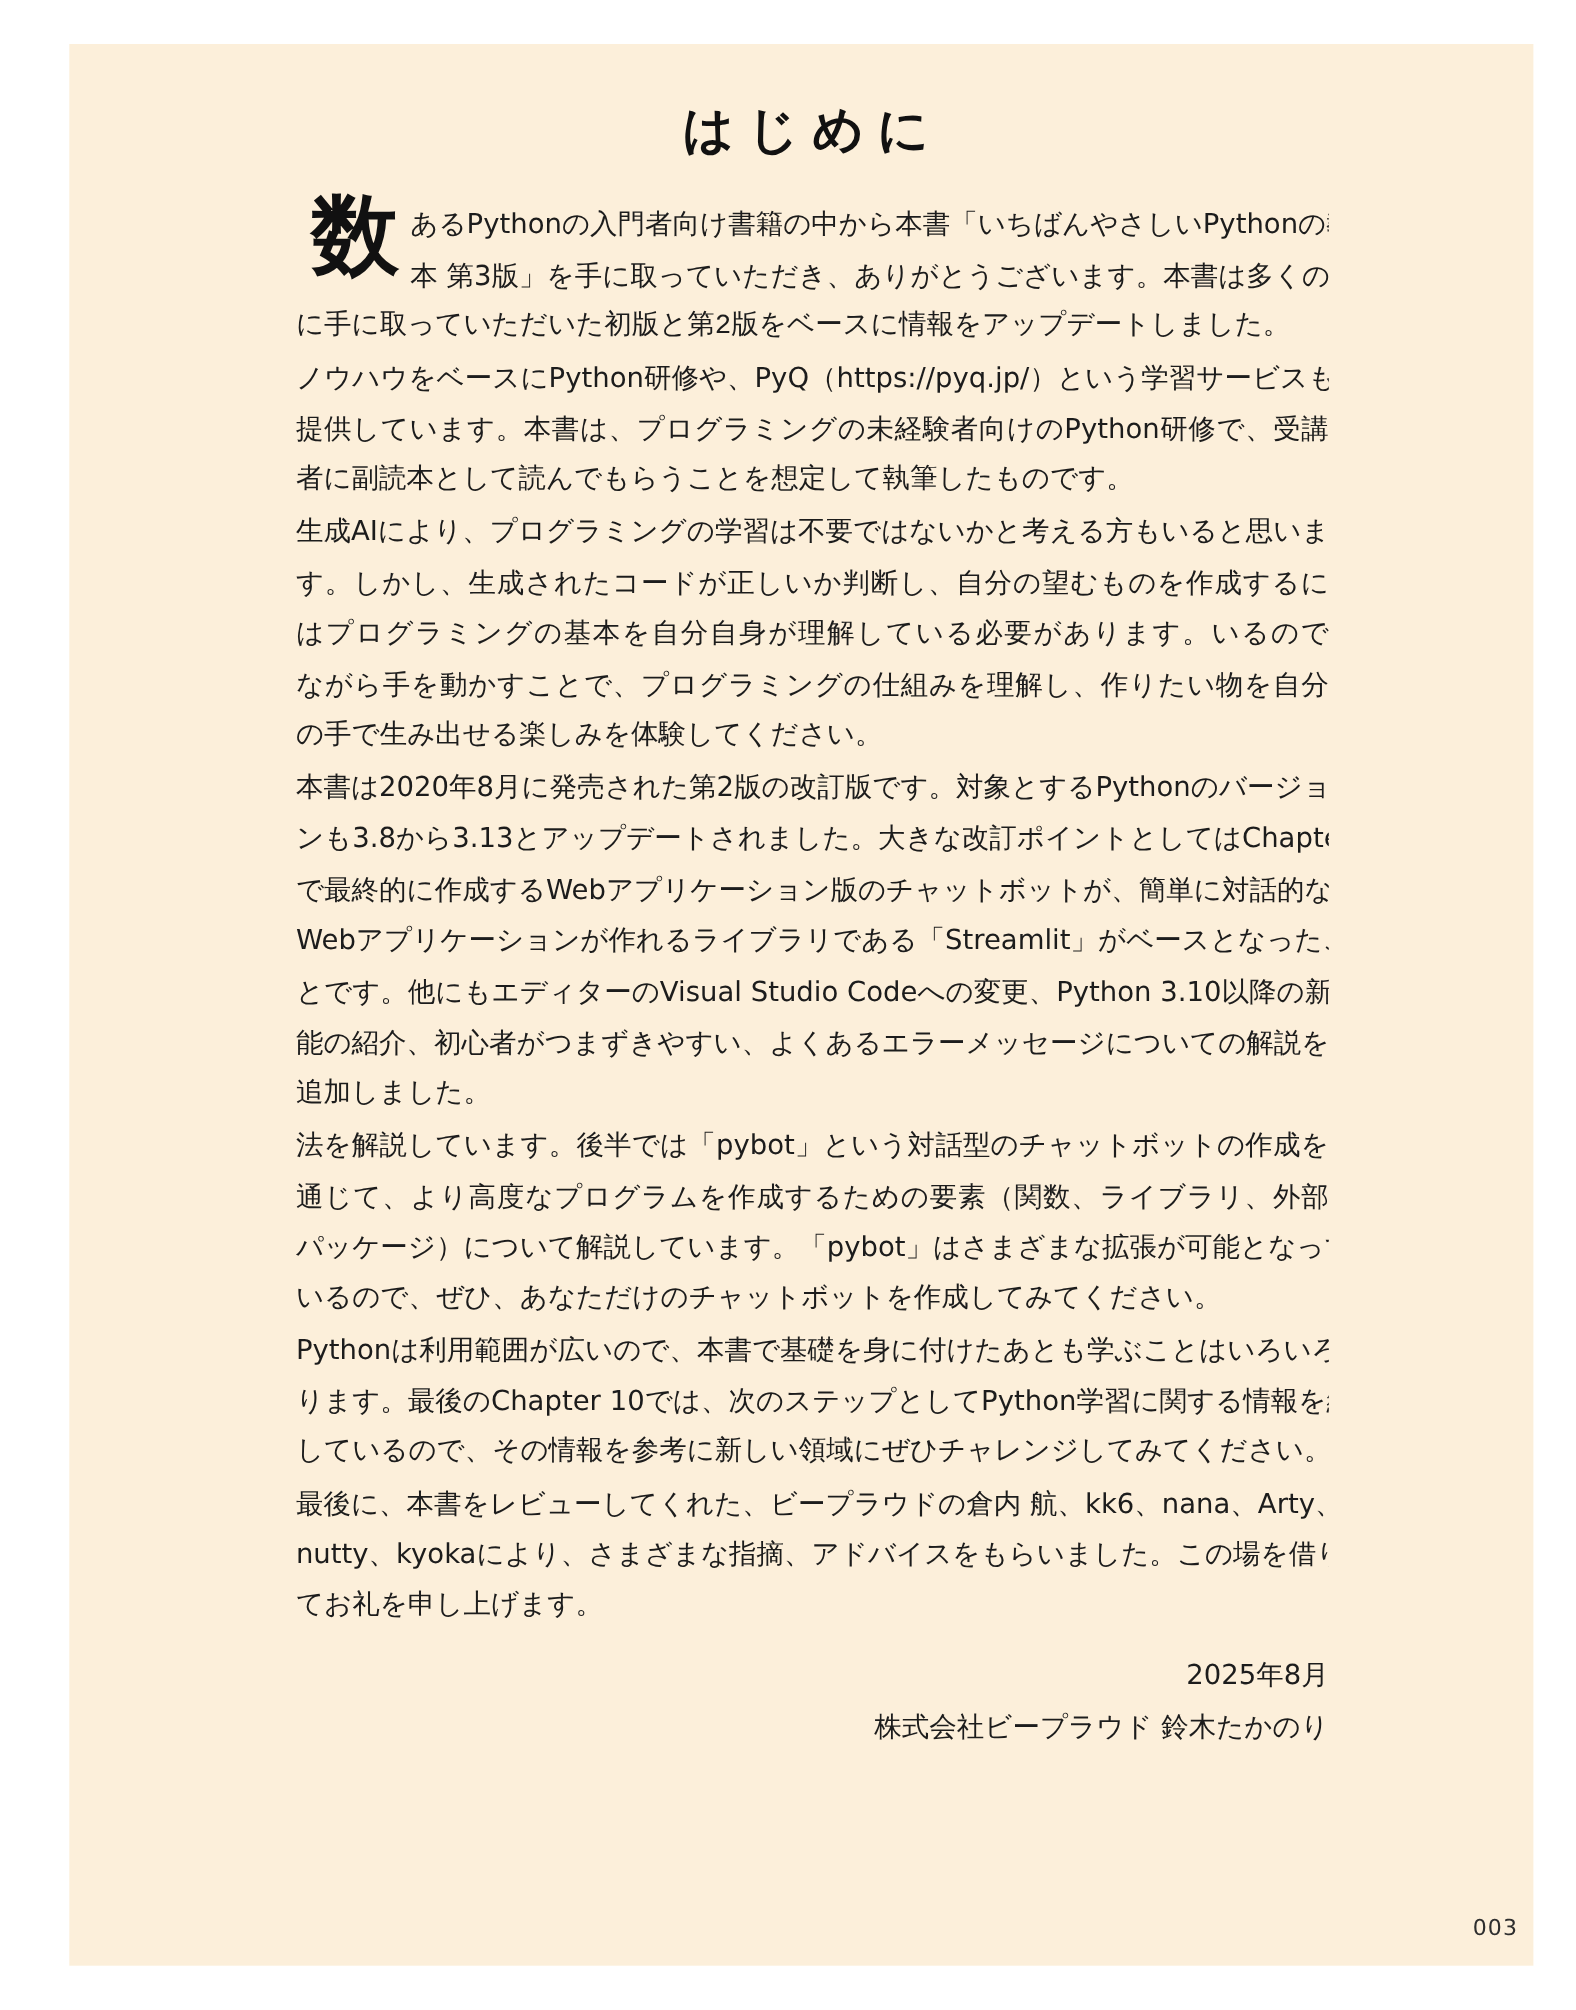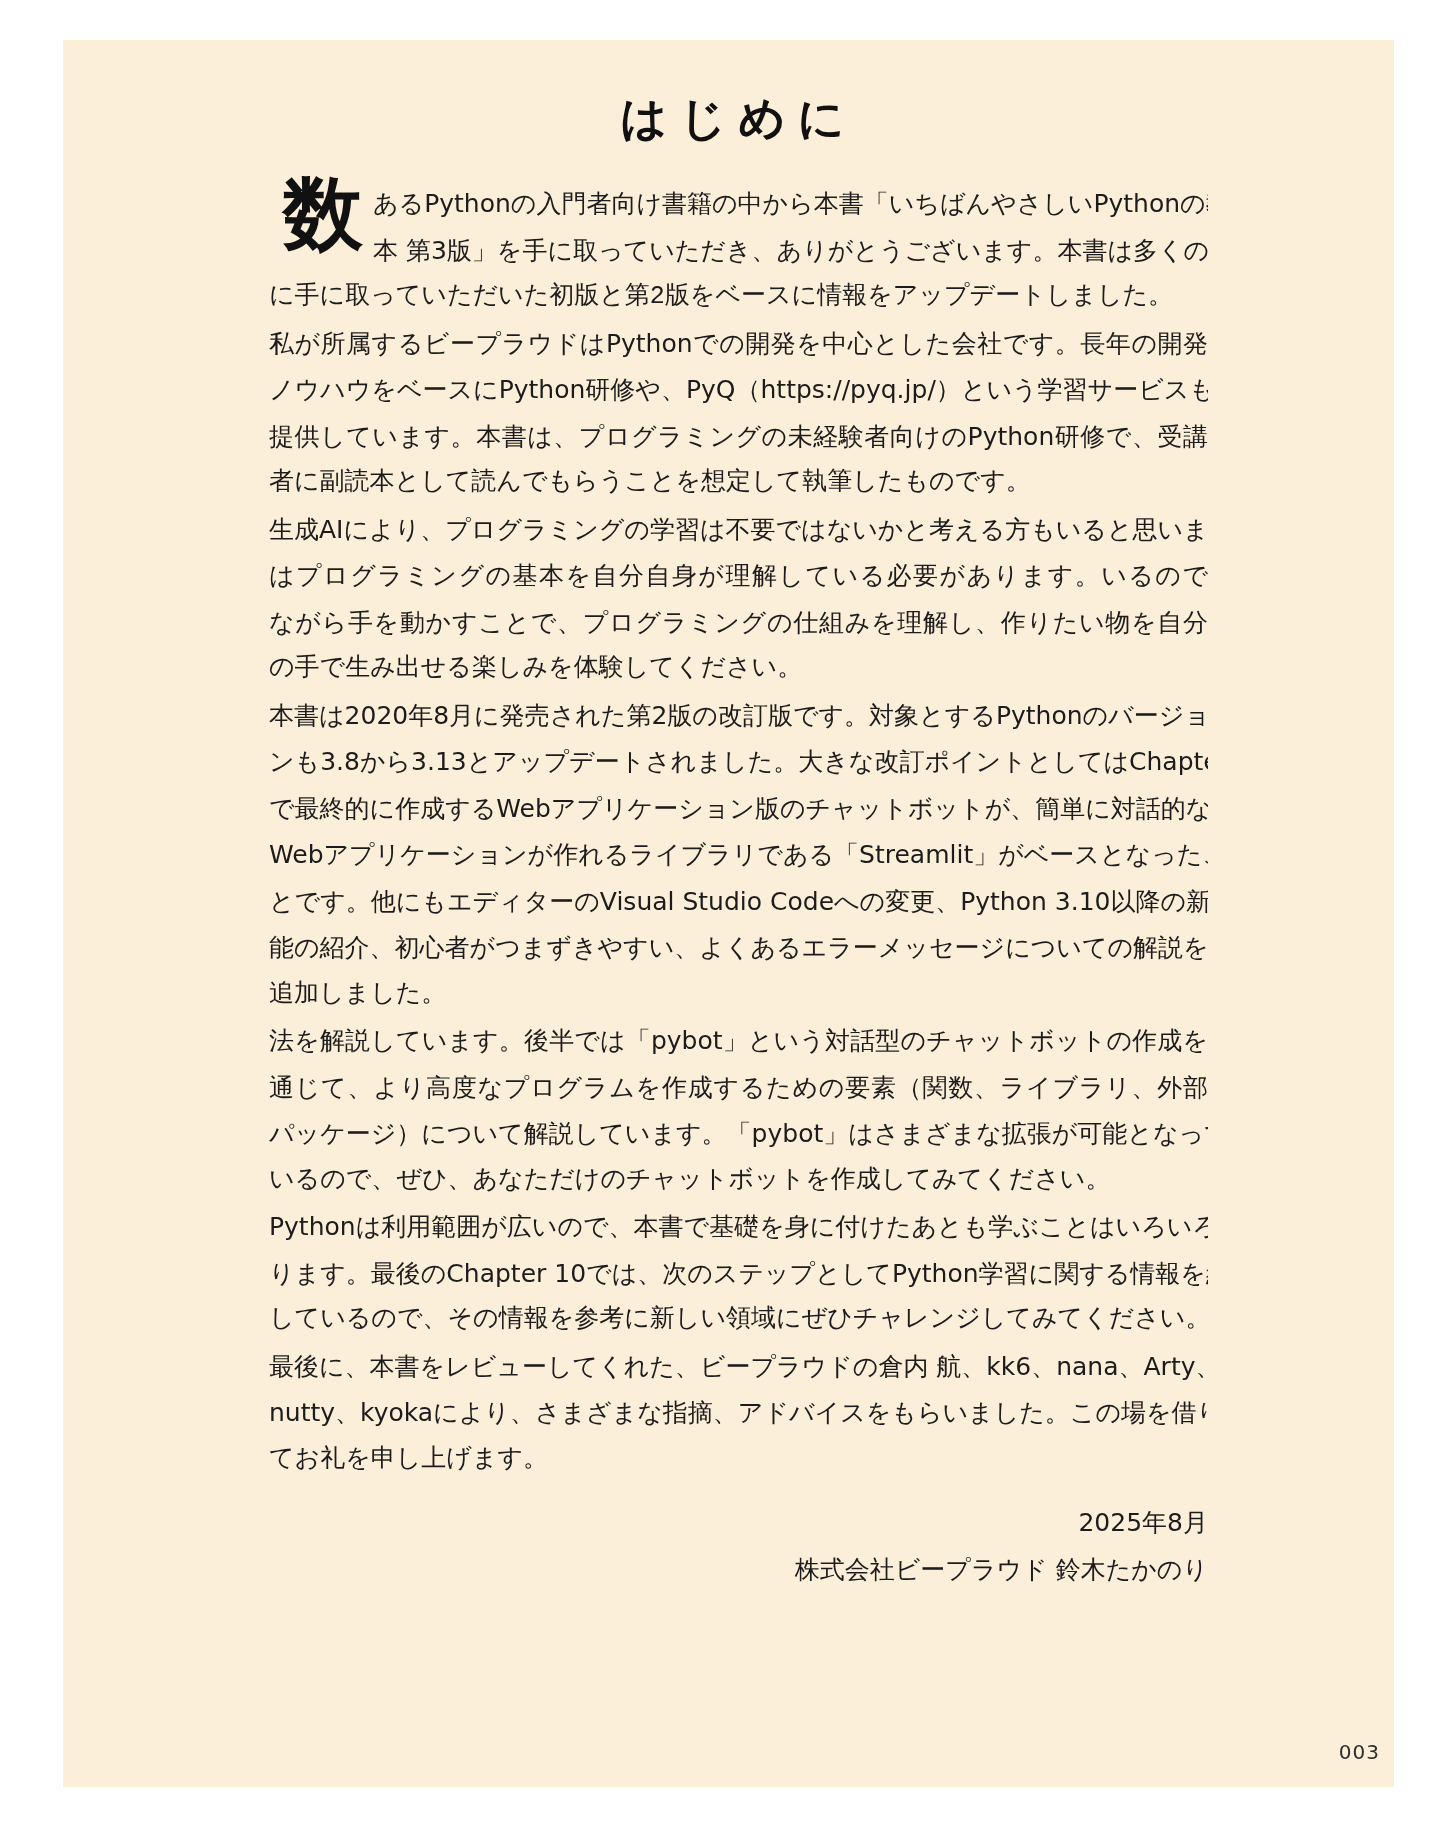--- a/index.html
+++ b/index.html
@@ -92,25 +92,25 @@
   <div class="page">
 
     <h1 class="page-title">はじめに</h1>
 
     <div class="body-text">
       <span class="drop-cap">数</span>
 
     <div class="line indent">あるPythonの入門者向け書籍の中から本書「いちばんやさしいPythonの教</div>
         <div class="line indent">本 第3版」を手に取っていただき、ありがとうございます。本書は多くの方</div>
         <div class="line final">に手に取っていただいた初版と第2版をベースに情報をアップデートしました。</div>
-        <div class="line">私が所属するビープラウドはPythonでの開発を中心とした会社です。長年の開発</div>
         <div class="line">ノウハウをベースにPython研修や、PyQ（https://pyq.jp/）という学習サービスも</div>
         <div class="line">提供しています。本書は、プログラミングの未経験者向けのPython研修で、受講</div>
         <div class="line final">者に副読本として読んでもらうことを想定して執筆したものです。</div>
         <div class="line">生成AIにより、プログラミングの学習は不要ではないかと考える方もいると思いま</div>
+        <div class="line">す。しかし、生成されたコードが正しいか判断し、自分の望むものを作成するに</div>
         <div class="line">はプログラミングの基本を自分自身が理解している必要があります。いるので</div>
         <div class="line">ながら手を動かすことで、プログラミングの仕組みを理解し、作りたい物を自分</div>
         <div class="line final">の手で生み出せる楽しみを体験してください。</div>
         <div class="line">本書は2020年8月に発売された第2版の改訂版です。対象とするPythonのバージョ</div>
         <div class="line">ンも3.8から3.13とアップデートされました。大きな改訂ポイントとしてはChapter 9</div>
         <div class="line">で最終的に作成するWebアプリケーション版のチャットボットが、簡単に対話的な</div>
         <div class="line">Webアプリケーションが作れるライブラリである「Streamlit」がベースとなったこ</div>
         <div class="line">とです。他にもエディターのVisual Studio Codeへの変更、Python 3.10以降の新機</div>
         <div class="line">能の紹介、初心者がつまずきやすい、よくあるエラーメッセージについての解説を</div>
         <div class="line final">追加しました。</div>

